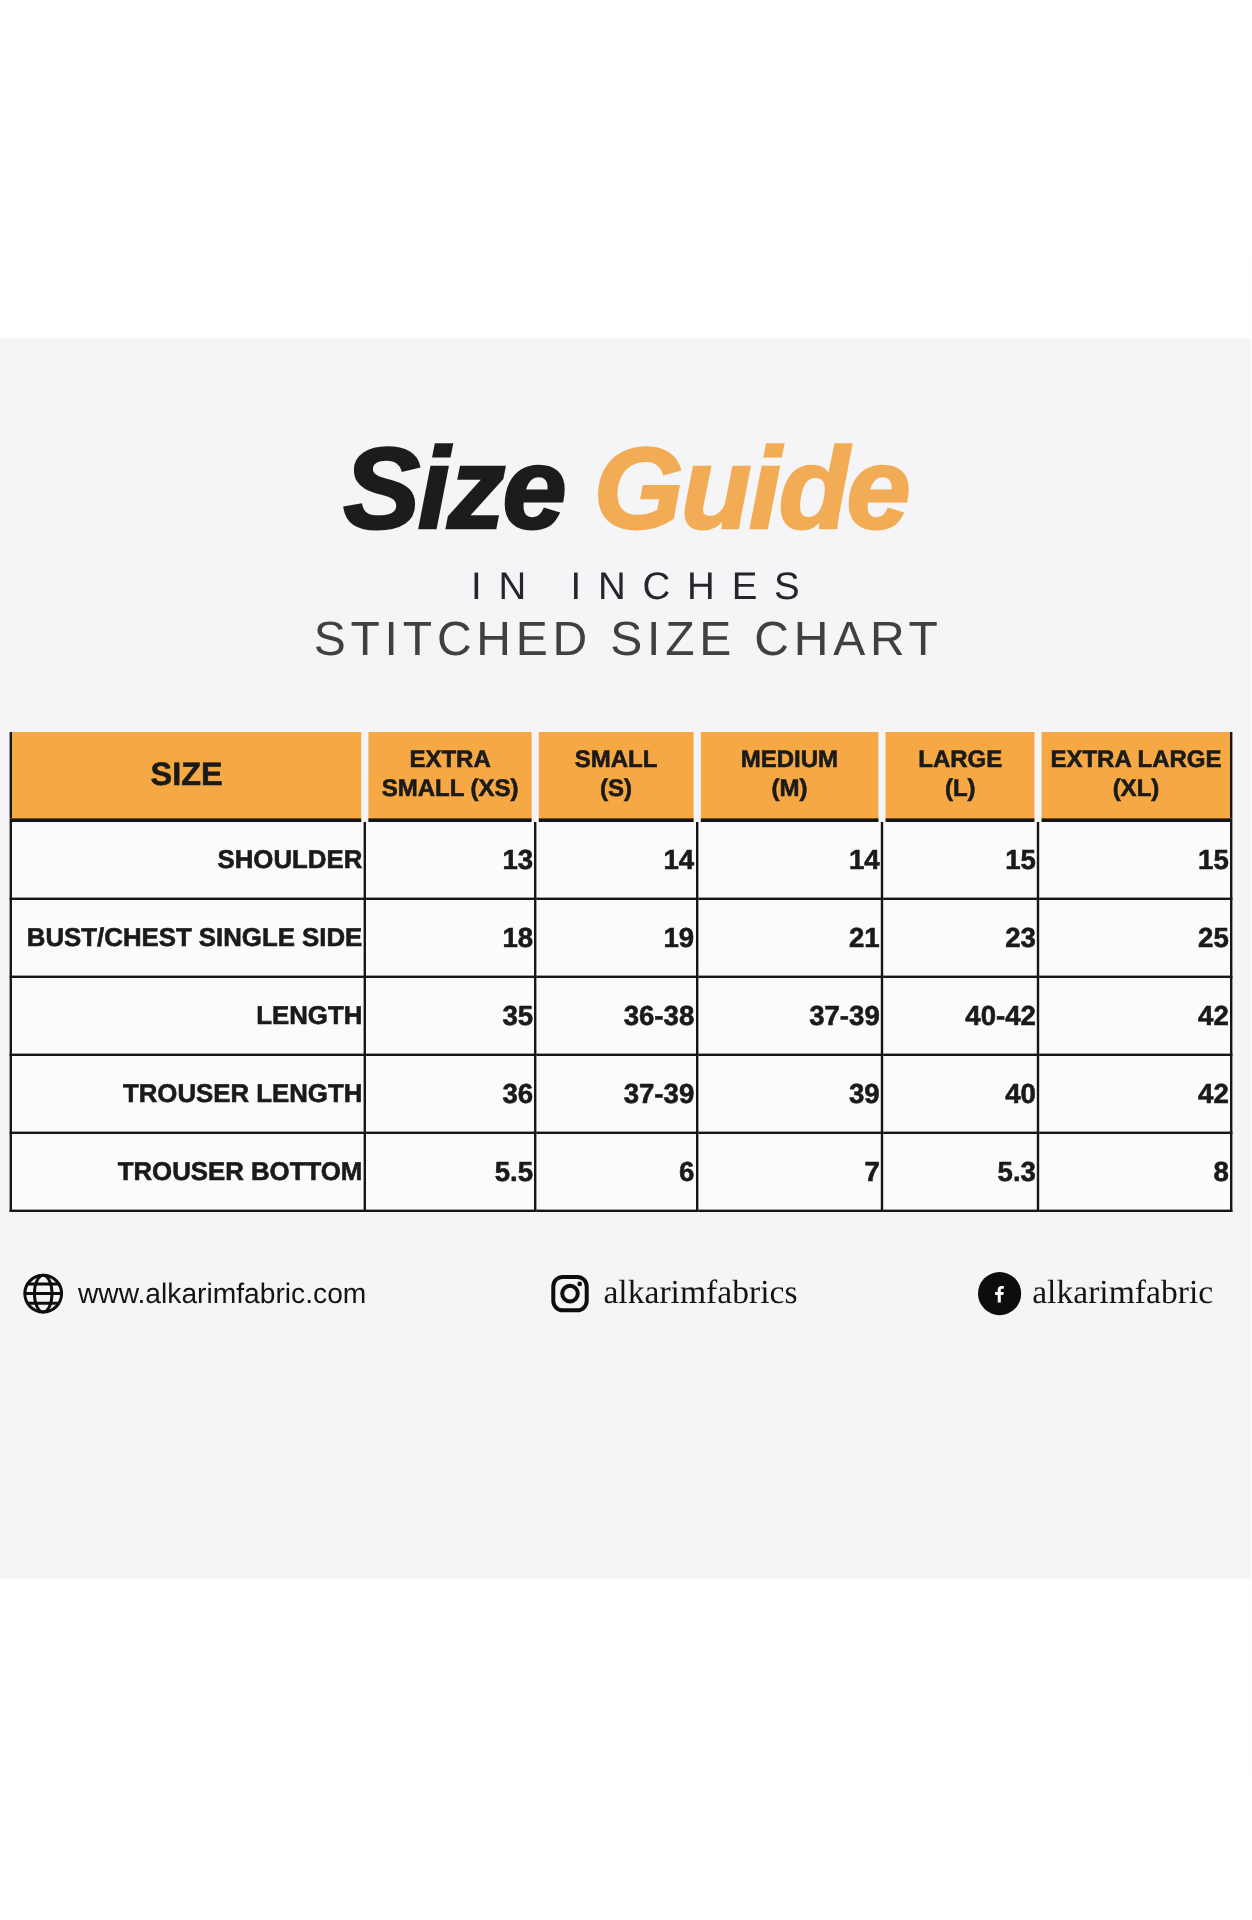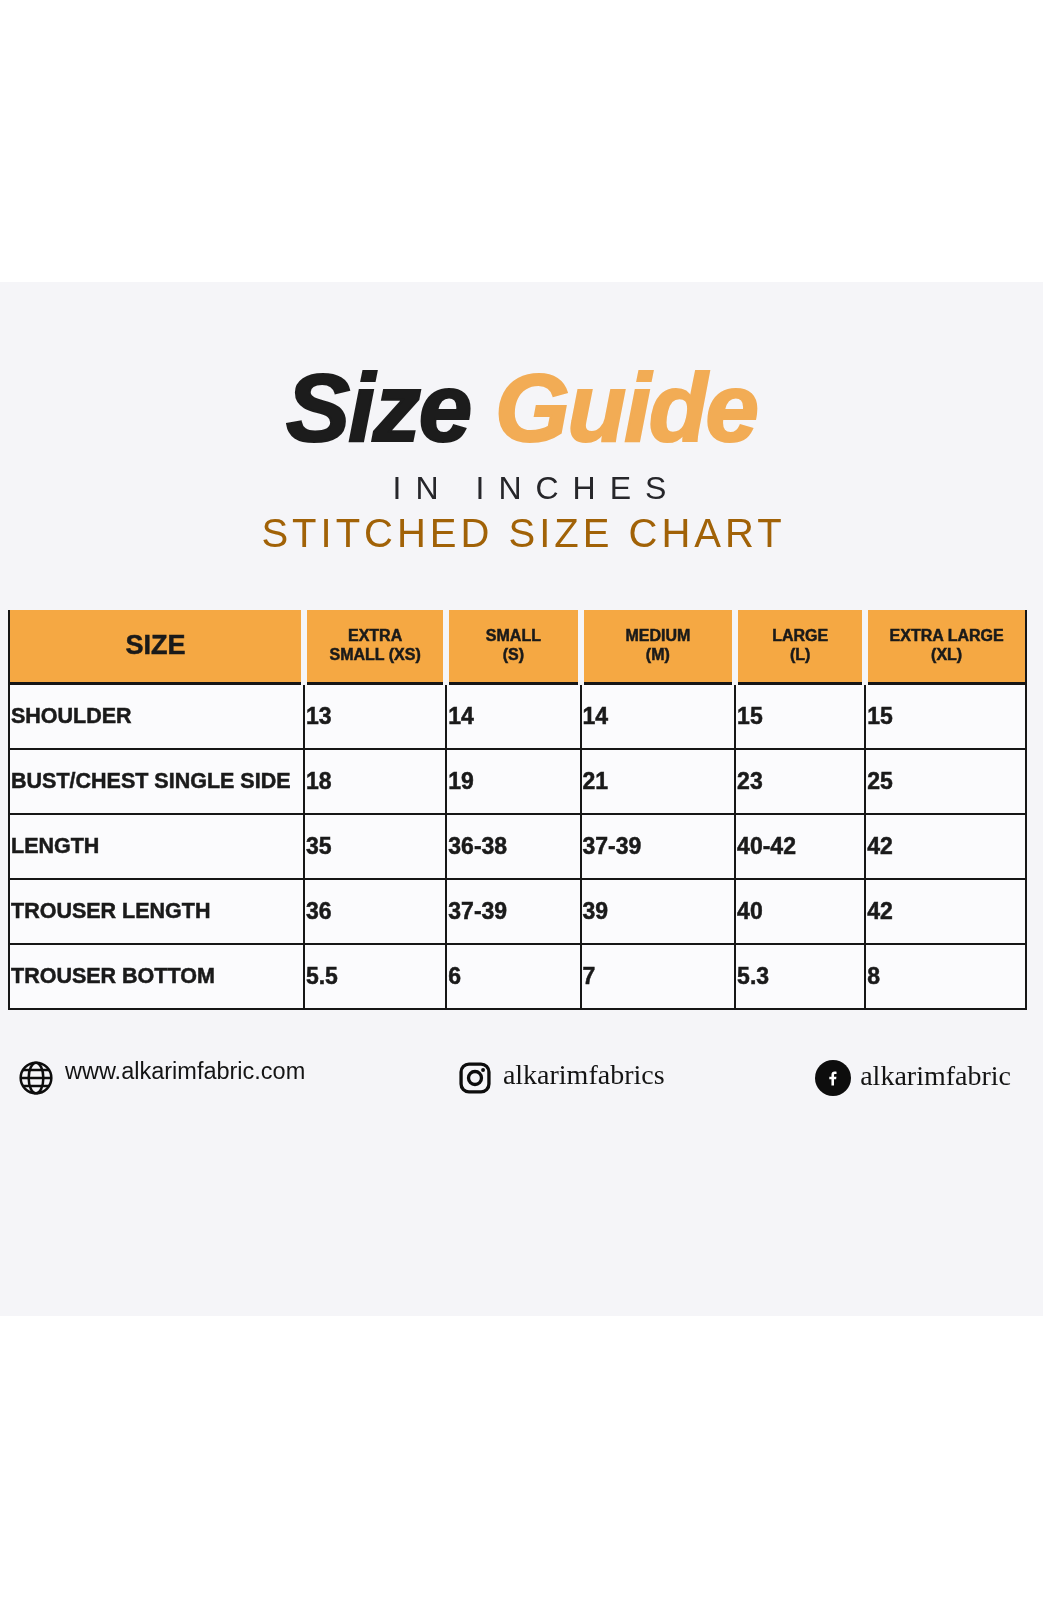--- a/index.html
+++ b/index.html
@@ -18,47 +18,47 @@
     letter-spacing:-2px;font-style:italic;-webkit-text-stroke:2.2px currentColor;
   }
   .t-black{color:#1c1c1c;}
   .t-orange{color:#f2ac55;-webkit-text-stroke:2.2px #f2ac55;}
   .sub1{
     margin-top:14px;font-size:32px;letter-spacing:14px;padding-left:30px;
     color:#26262a;font-weight:400;
   }
   .sub2{
     margin-top:4px;font-size:40px;letter-spacing:4px;padding-left:4px;
-    color:#a16207;font-weight:400;
+    color:#404040;font-weight:400;
   }
   
   table.size-table{
     width:1019px;margin:54px 8px 0 8px;border-collapse:collapse;
     table-layout:fixed;
   }
   .size-table th{
     background:#f5a843;border-bottom:3px solid #161616;
-    font-weight:bold;font-size:16px;line-height:1.18;padding:6px 2px;
+    font-weight:bold;font-size:20px;line-height:1.18;padding:6px 2px;
     height:60px;-webkit-text-stroke:0.5px currentColor;color:#1a1a1a;
   }
   .size-table th.col-size{font-size:27px;border-left:2px solid #161616;}
   .size-table th + th{border-left:6px solid #f5f5f8;}
   .size-table th:last-child{border-right:2px solid #161616;}
   .size-table td{
-    border:2px solid #161616;background:#fbfbfd;text-align:left;
+    border:2px solid #161616;background:#fbfbfd;text-align:right;
     font-weight:bold;font-size:23px;height:61px;
     -webkit-text-stroke:0.5px currentColor;color:#1a1a1a;
   }
   .size-table td.row-label{font-size:21.5px;}
   
   .footer{
     display:flex;align-items:center;justify-content:space-between;
     margin-top:48px;padding:0 32px 0 16px;
   }
-  .f-item{display:flex;align-items:flex-start;gap:9px;}
+  .f-item{display:flex;align-items:center;gap:9px;}
   .f-web{font-size:23.5px;color:#141414;}
   .f-serif{font-family:"Liberation Serif",serif;font-size:28px;color:#141414;}
   .icon-globe svg,.icon-ig svg{display:block;}
   .fb-badge{
     width:36px;height:36px;border-radius:50%;background:#0d0d0d;
     display:flex;align-items:center;justify-content:center;
   }
   .fb-badge svg{display:block;}
 </style>
 </head>

